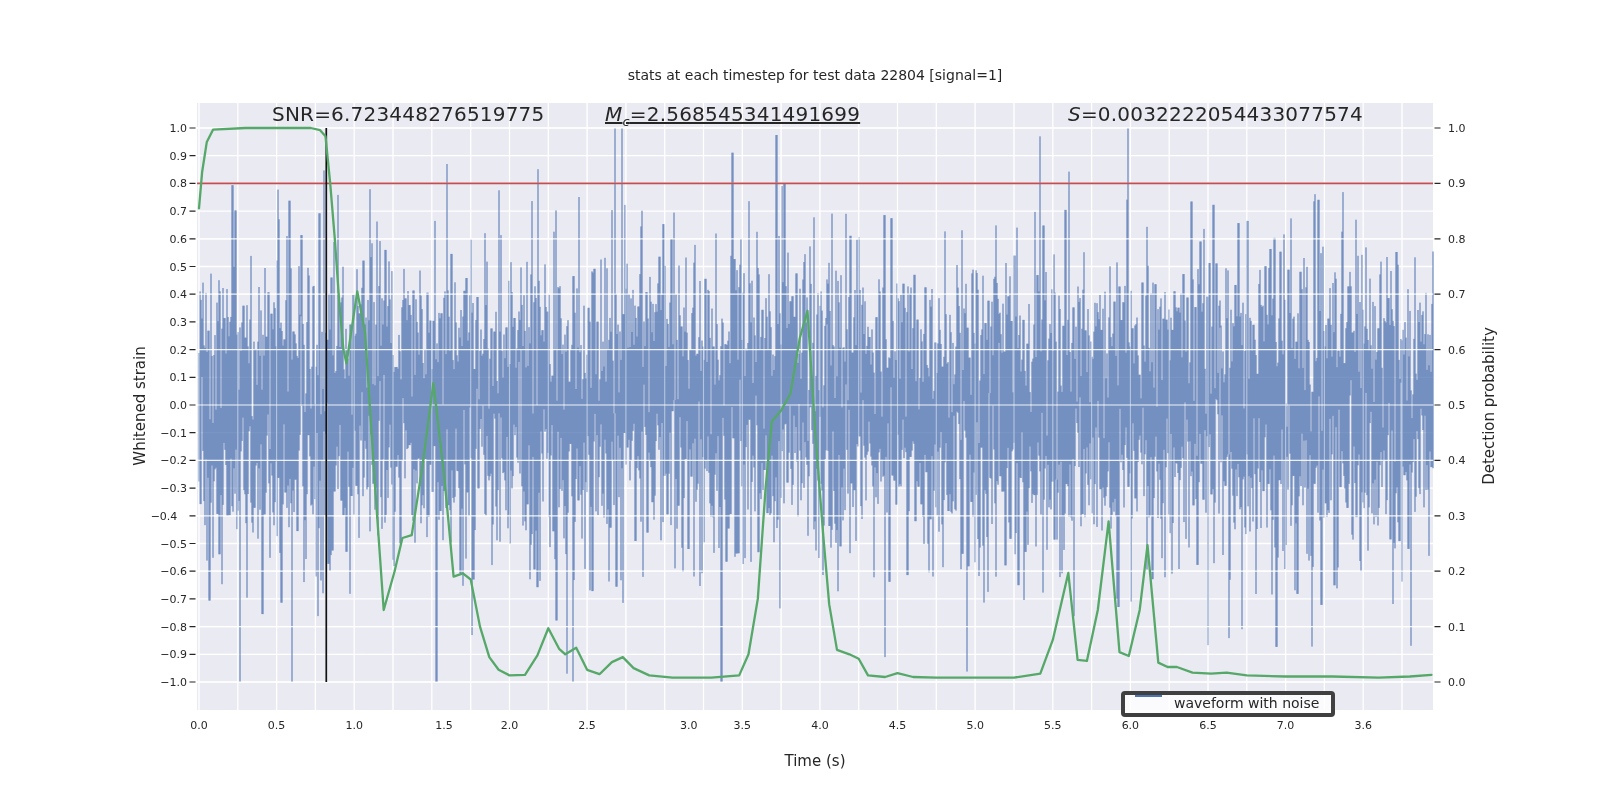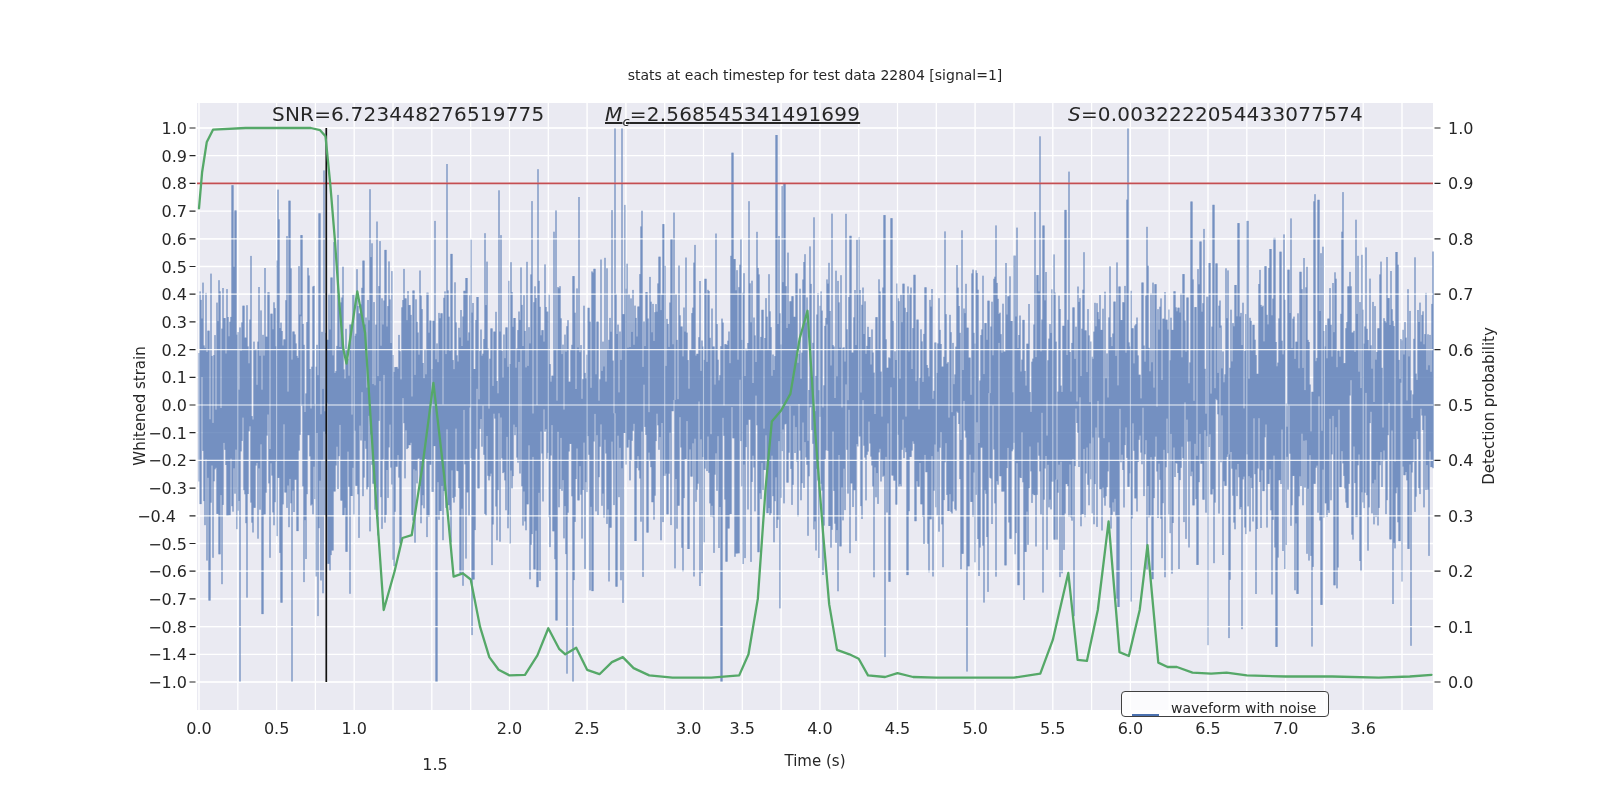--- a/index.html
+++ b/index.html
@@ -4,29 +4,29 @@
 <style>
   html,body{margin:0;padding:0;background:#ffffff;}
   #figure{position:relative;width:1600px;height:800px;background:#ffffff;
           font-family:"DejaVu Sans",sans-serif;color:#262626;overflow:hidden;}
   #plot-svg{position:absolute;left:0;top:0;}
   .abs{position:absolute;}
   #chart-title{font-size:14px;color:#262626;transform:translateX(-50%);white-space:nowrap;}
   .annotation{font-size:20px;color:#262626;white-space:nowrap;letter-spacing:0.2px;}
   .annotation .it{font-style:italic;}
   .annotation sub{font-size:13px;font-style:italic;}
-  .tick-label{font-size:16px;color:#262626;white-space:nowrap;}
+  .tick-label{font-size:11px;color:#262626;white-space:nowrap;}
   .x-tick{transform:translateX(-50%);}
   .y-tick-left{transform:translateY(-50%);text-align:right;width:46px;}
   .y-tick-right{transform:translateY(-50%);text-align:left;}
   .axis-label{font-size:15px;color:#262626;white-space:nowrap;}
   .rot{transform:translate(-50%,-50%) rotate(-90deg);}
   #x-axis-label{transform:translateX(-50%);}
-  #legend{display:flex;align-items:flex-end;background:rgba(255,255,255,0.8);
-          border:1px solid #404040;border-radius:4px;box-sizing:border-box;}
+  #legend{display:flex;align-items:flex-start;background:rgba(255,255,255,0.8);
+          border:4px solid #404040;border-radius:4px;box-sizing:border-box;}
   #legend-line{display:inline-block;width:27px;height:0;border-top:2.2px solid;
                margin-left:10px;flex:none;}
   #legend-label{font-size:14px;color:#262626;margin-left:12px;margin-right:12px;white-space:nowrap;}
 </style>
 </head>
 <body>
 
 <div id="figure">
   <svg id="plot-svg" width="1600" height="800">
       <rect x="197" y="103" width="1236" height="607" fill="#eaeaf2"></rect>
@@ -55,40 +55,40 @@
   </div>
 
   <div class="abs axis-label rot" style="left:140px;top:406px;">Whitened strain</div>
   <div class="abs axis-label rot" style="left:1489px;top:406px;">Detection probability</div>
   <div id="x-axis-label" class="abs axis-label" style="left:815px;top:752px;">Time (s)</div>
 
   <div id="tick-layer">
       <div class="abs tick-label x-tick" style="left: 199px; top: 719px;">0.0</div>
       <div class="abs tick-label x-tick" style="left: 276.615px; top: 719px;">0.5</div>
       <div class="abs tick-label x-tick" style="left: 354.23px; top: 719px;">1.0</div>
-      <div class="abs tick-label x-tick" style="left: 435px; top: 719px; margin-top: 36px;">1.5</div>
+      <div class="abs tick-label x-tick" style="left: 444px; top: 719px;">1.5</div>
       <div class="abs tick-label x-tick" style="left: 509.46px; top: 719px;">2.0</div>
       <div class="abs tick-label x-tick" style="left: 587.075px; top: 719px;">2.5</div>
       <div class="abs tick-label x-tick" style="left: 664.69px; top: 719px; margin-left: 24px;">3.0</div>
       <div class="abs tick-label x-tick" style="left: 742.305px; top: 719px;">3.5</div>
       <div class="abs tick-label x-tick" style="left: 819.92px; top: 719px;">4.0</div>
       <div class="abs tick-label x-tick" style="left: 897.535px; top: 719px;">4.5</div>
       <div class="abs tick-label x-tick" style="left: 975.15px; top: 719px;">5.0</div>
       <div class="abs tick-label x-tick" style="left: 1052.76px; top: 719px;">5.5</div>
       <div class="abs tick-label x-tick" style="left: 1130.38px; top: 719px; text-align: right;">6.0</div>
       <div class="abs tick-label x-tick" style="left: 1207.99px; top: 719px;">6.5</div>
       <div class="abs tick-label x-tick" style="left: 1285.61px; top: 719px;">7.0</div>
       <div class="abs tick-label x-tick" style="left: 1363.22px; top: 719px;">3.6</div>
       <div class="abs tick-label y-tick-left" style="left: 141px; top: 682px;">−1.0</div>
-      <div class="abs tick-label y-tick-left" style="left: 141px; top: 654.3px;">−1.4</div>
+      <div class="abs tick-label y-tick-left" style="left: 141px; top: 654.3px;">−0.9</div>
       <div class="abs tick-label y-tick-left" style="left: 141px; top: 626.6px;">−0.8</div>
       <div class="abs tick-label y-tick-left" style="left: 141px; top: 598.9px;">−0.7</div>
       <div class="abs tick-label y-tick-left" style="left: 141px; top: 571.2px;">−0.6</div>
       <div class="abs tick-label y-tick-left" style="left: 141px; top: 543.5px;">−0.5</div>
-      <div class="abs tick-label y-tick-left" style="left: 130px; top: 515.8px;">−0.4</div>
+      <div class="abs tick-label y-tick-left" style="left: 141px; top: 515.8px; text-align: center;">−0.4</div>
       <div class="abs tick-label y-tick-left" style="left: 141px; top: 488.1px;">−0.3</div>
       <div class="abs tick-label y-tick-left" style="left: 141px; top: 460.4px;">−0.2</div>
       <div class="abs tick-label y-tick-left" style="left: 141px; top: 432.7px;">−0.1</div>
       <div class="abs tick-label y-tick-left" style="left: 141px; top: 405px;">0.0</div>
       <div class="abs tick-label y-tick-left" style="left: 141px; top: 377.3px;">0.1</div>
       <div class="abs tick-label y-tick-left" style="left: 141px; top: 349.6px;">0.2</div>
       <div class="abs tick-label y-tick-left" style="left: 141px; top: 321.9px;">0.3</div>
       <div class="abs tick-label y-tick-left" style="left: 141px; top: 294.2px;">0.4</div>
       <div class="abs tick-label y-tick-left" style="left: 141px; top: 266.5px;">0.5</div>
       <div class="abs tick-label y-tick-left" style="left: 141px; top: 238.8px;">0.6</div>

